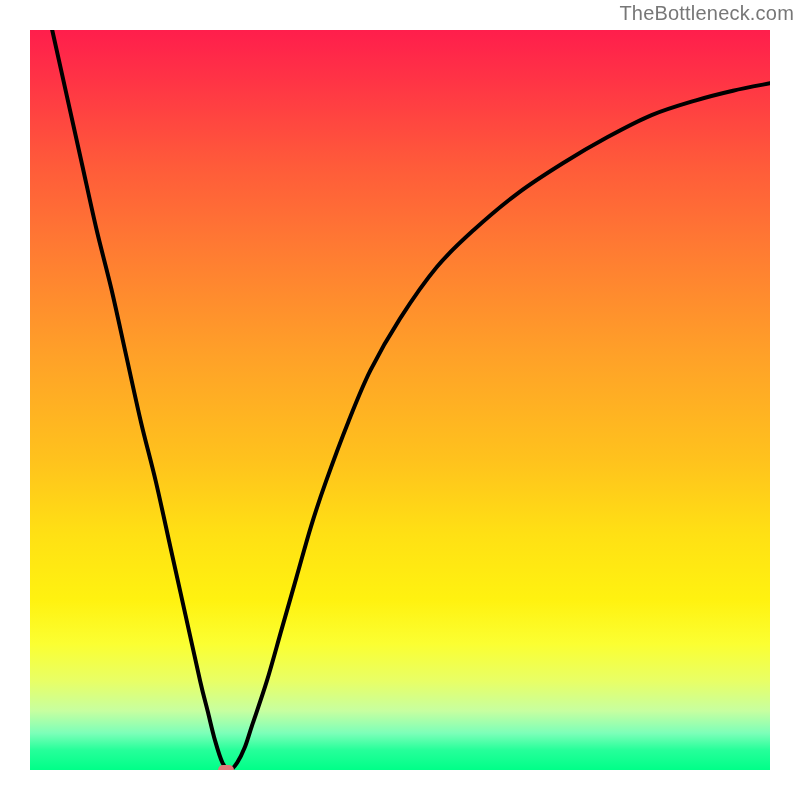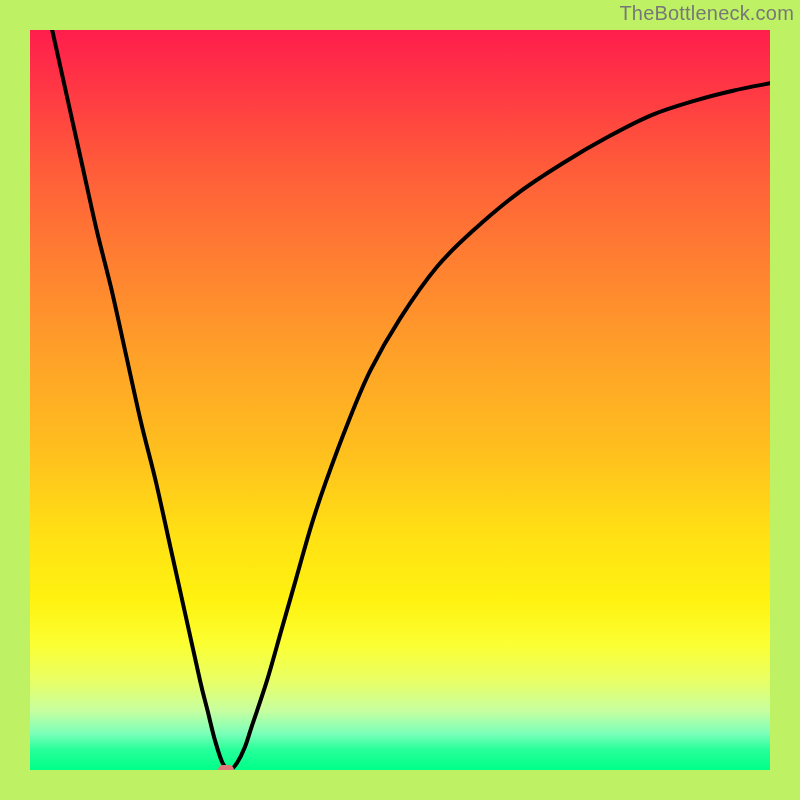--- a/index.html
+++ b/index.html
@@ -8,21 +8,21 @@
     width: 800px;
     height: 800px;
     overflow: hidden;
     background: #000;
     font-family: Arial, Helvetica, sans-serif;
   }
   .frame {
     position: relative;
     width: 800px;
     height: 800px;
-    background: #bef264;
+    background: #ffffff;
   }
   .attribution {
     position: absolute;
     top: 2px;
     right: 6px;
     color: #777;
     font-size: 20px;
     font-weight: 500;
     letter-spacing: 0.2px;
     user-select: none;

